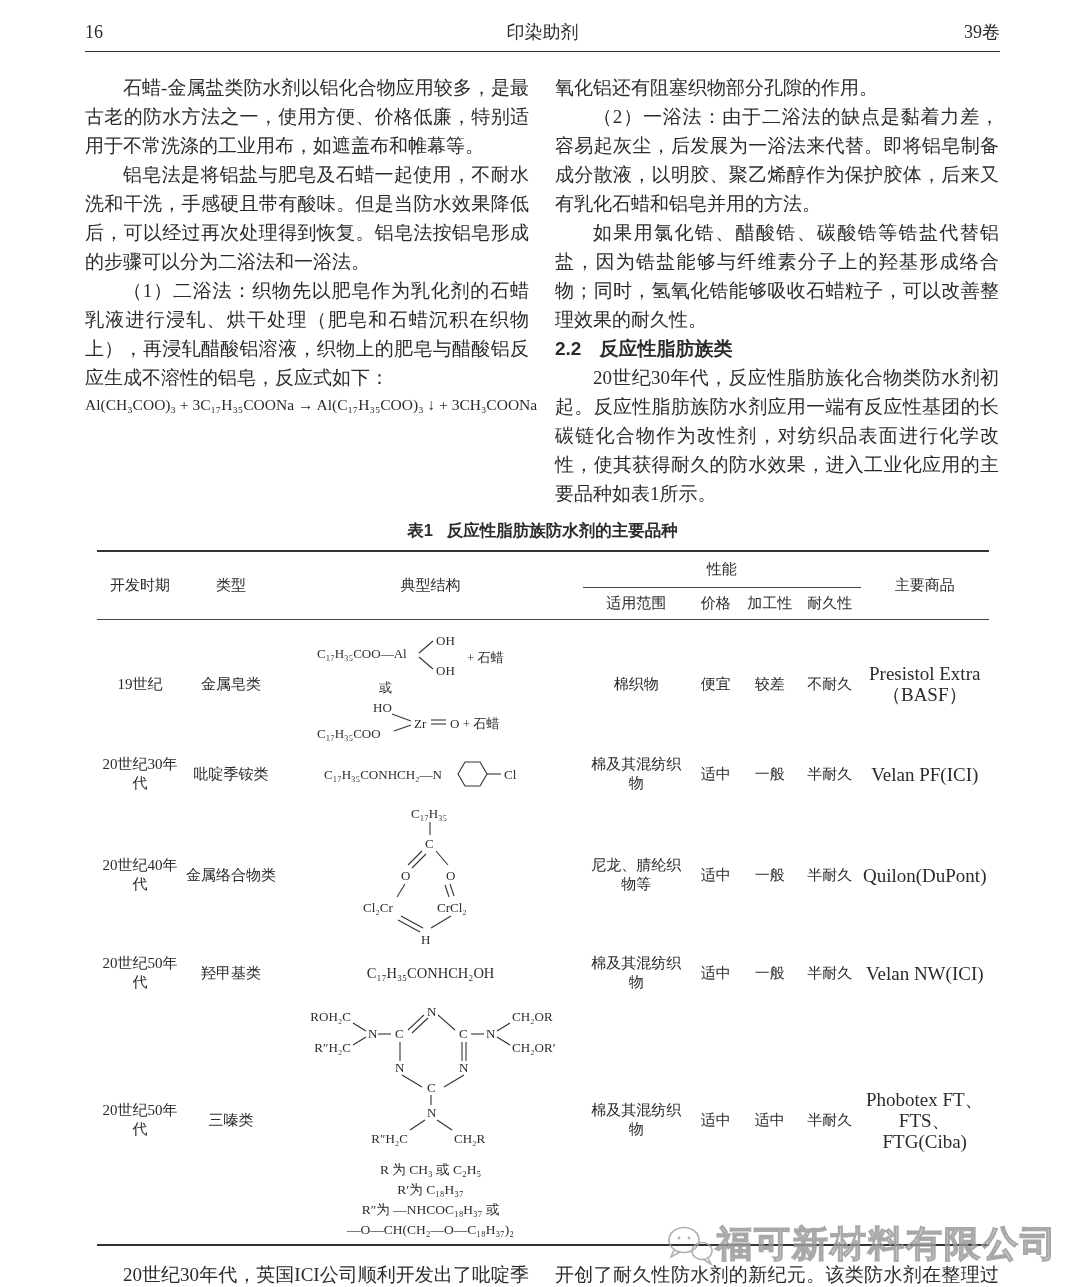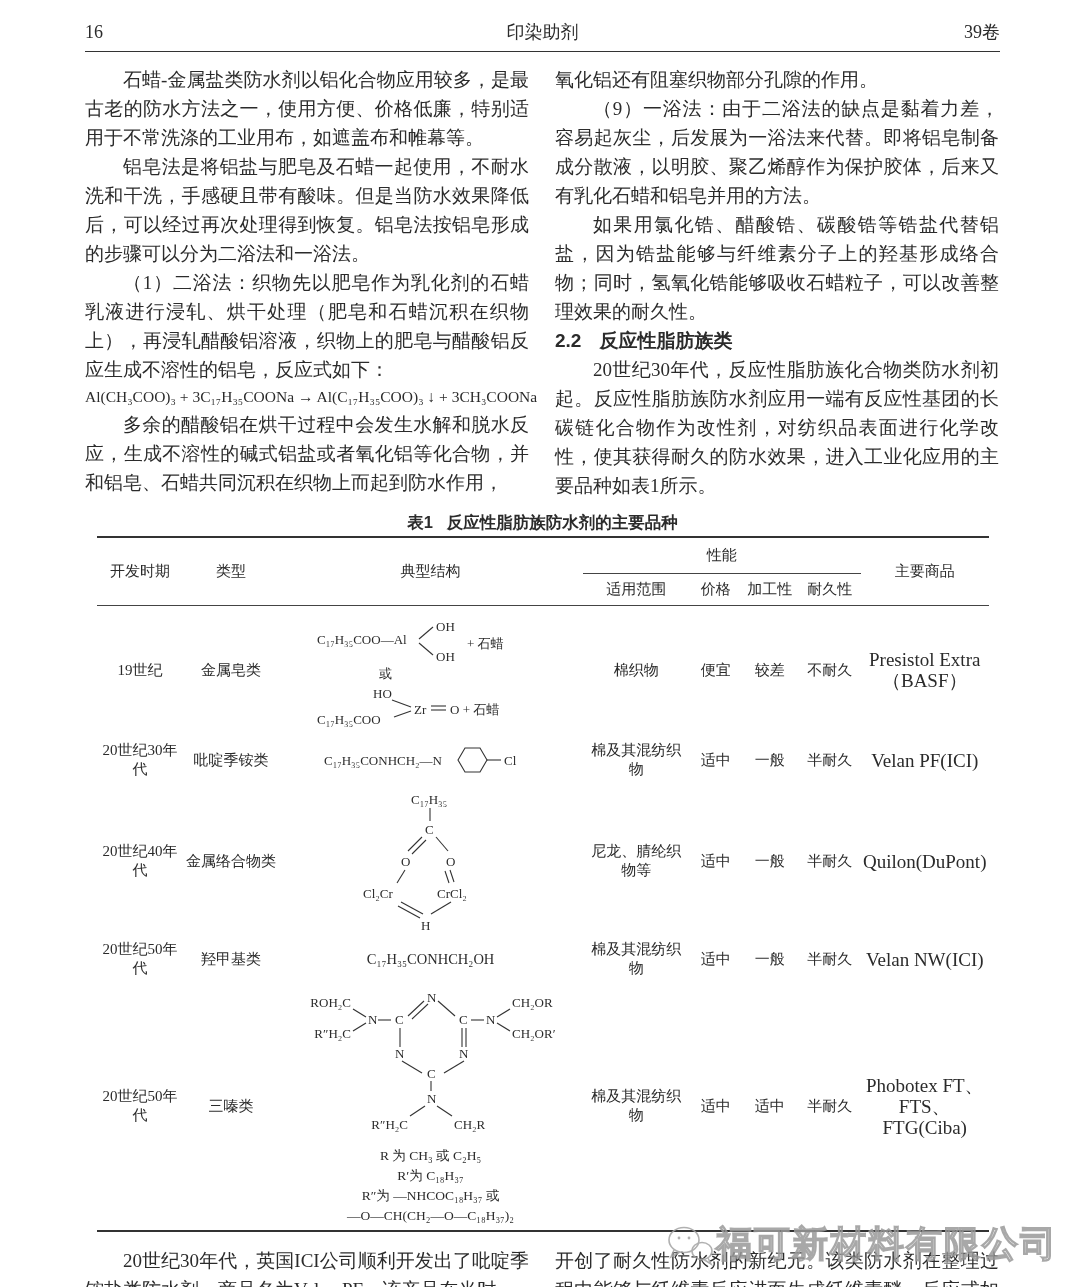--- a/index.html
+++ b/index.html
@@ -11,34 +11,34 @@
   }
   .content { padding:20px 80px 0 85px; }
   .page-header {
     display:flex; align-items:baseline;
     font-size:18px; padding-bottom:7px; border-bottom:1.6px solid #333;gap:48px;
   }
   .page-header .hl { width:120px; text-align:left; }
   .page-header .hc { flex:1; text-align:center; }
   .page-header .hr { width:120px; text-align:right; }
 
-  .columns { display:flex; gap:26px; margin-top:13px; }
+  .columns { display:flex; gap:26px; margin-top:21px; }
   .col { width:444px; font-size:19px; line-height:29px; text-align:justify; }
   .col p { text-indent:2em; }
   .col p.noindent { text-indent:0; }
   .formula { font-size:15.5px; line-height:26px; white-space:nowrap; text-indent:0 !important; }
   .sec-heading {
     font-family:"Liberation Sans","DejaVu Sans",sans-serif; font-weight:bold;
     font-size:19px; line-height:29px; text-indent:0 !important; text-align:left;
   }
   .sec-heading .sec-num { margin-right:18px; }
 
   .tbl-caption {
     text-align:center; font-family:"Liberation Sans","DejaVu Sans",sans-serif;
-    font-weight:bold; font-size:16.5px; margin:12px 0 2px;
+    font-weight:bold; font-size:16.5px; margin:12px 0 8px;
   }
   .tbl-caption .cap-label { margin-right:14px; }
   table.main {
     width:892px; margin:0 auto; border-collapse:collapse;
     border-top:2.6px solid #333; border-bottom:2.6px solid #333;
     font-size:15px;
   }
   table.main th { font-weight:normal; padding:6px 2px; }
   table.main thead th { border-bottom:1px solid #444; }
   table.main th.perf { padding:8px 2px 8px; }
@@ -75,25 +75,24 @@
       <span class="hc">印染助剂</span>
       <span class="hr">39卷</span>
     </div>
 
     <div class="columns">
       <div class="col">
         <p>石蜡-金属盐类防水剂以铝化合物应用较多，是最古老的防水方法之一，使用方便、价格低廉，特别适用于不常洗涤的工业用布，如遮盖布和帷幕等。</p>
         <p>铝皂法是将铝盐与肥皂及石蜡一起使用，不耐水洗和干洗，手感硬且带有酸味。但是当防水效果降低后，可以经过再次处理得到恢复。铝皂法按铝皂形成的步骤可以分为二浴法和一浴法。</p>
         <p>（1）二浴法：织物先以肥皂作为乳化剂的石蜡乳液进行浸轧、烘干处理（肥皂和石蜡沉积在织物上），再浸轧醋酸铝溶液，织物上的肥皂与醋酸铝反应生成不溶性的铝皂，反应式如下：</p>
         <p class="formula">Al(CH₃COO)₃ + 3C₁₇H₃₅COONa → Al(C₁₇H₃₅COO)₃ ↓ + 3CH₃COONa</p>
-        <p>多余的醋酸铝在烘干过程中会发生水解和脱水反应，生成不溶性的碱式铝盐或者氧化铝等化合物，并和铝皂、石蜡共同沉积在织物上而起到防水作用，</p>
       </div>
       <div class="col">
         <p class="noindent">氧化铝还有阻塞织物部分孔隙的作用。</p>
-        <p>（9）一浴法：由于二浴法的缺点是黏着力差，容易起灰尘，后发展为一浴法来代替。即将铝皂制备成分散液，以明胶、聚乙烯醇作为保护胶体，后来又有乳化石蜡和铝皂并用的方法。</p>
+        <p>（2）一浴法：由于二浴法的缺点是黏着力差，容易起灰尘，后发展为一浴法来代替。即将铝皂制备成分散液，以明胶、聚乙烯醇作为保护胶体，后来又有乳化石蜡和铝皂并用的方法。</p>
         <p>如果用氯化锆、醋酸锆、碳酸锆等锆盐代替铝盐，因为锆盐能够与纤维素分子上的羟基形成络合物；同时，氢氧化锆能够吸收石蜡粒子，可以改善整理效果的耐久性。</p>
         <div class="sec-heading">
           <span class="sec-num">2.2</span><span>反应性脂肪族类</span>
         </div>
         <p>20世纪30年代，反应性脂肪族化合物类防水剂初起。反应性脂肪族防水剂应用一端有反应性基团的长碳链化合物作为改性剂，对纺织品表面进行化学改性，使其获得耐久的防水效果，进入工业化应用的主要品种如表1所示。</p>
       </div>
     </div>
 
     <div class="tbl-caption">
       <span class="cap-label">表1</span><span>反应性脂肪族防水剂的主要品种</span>

